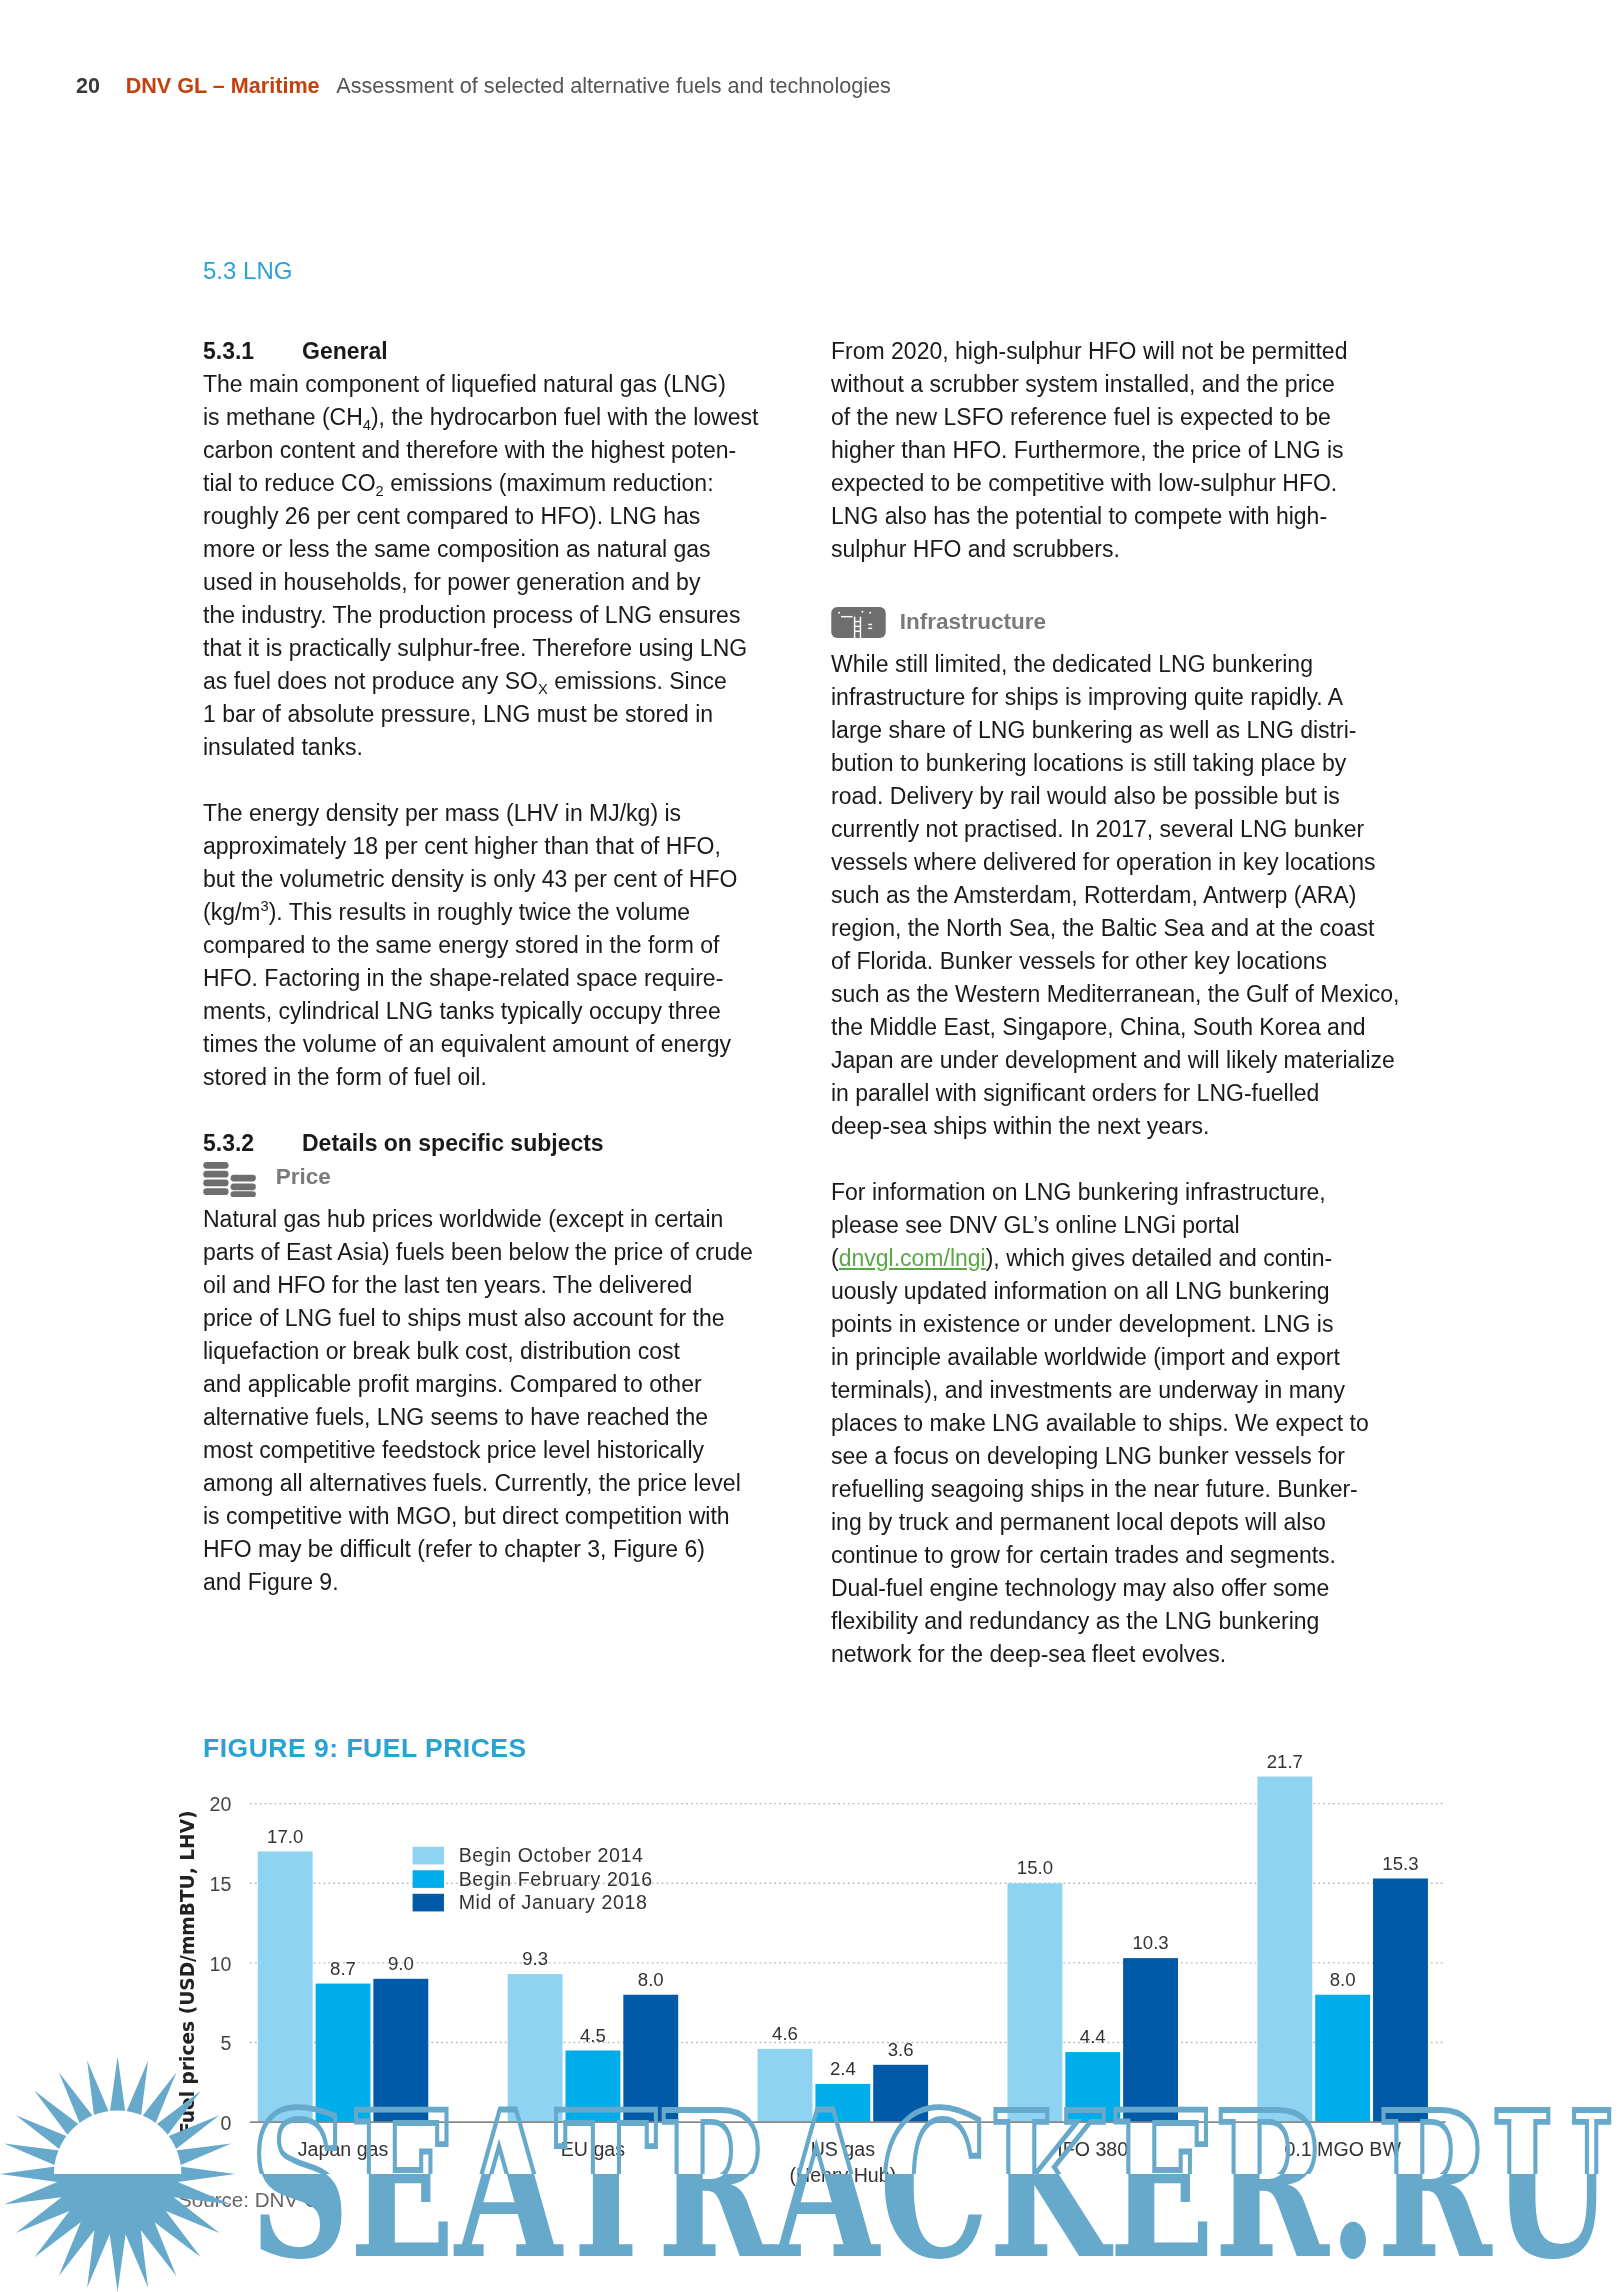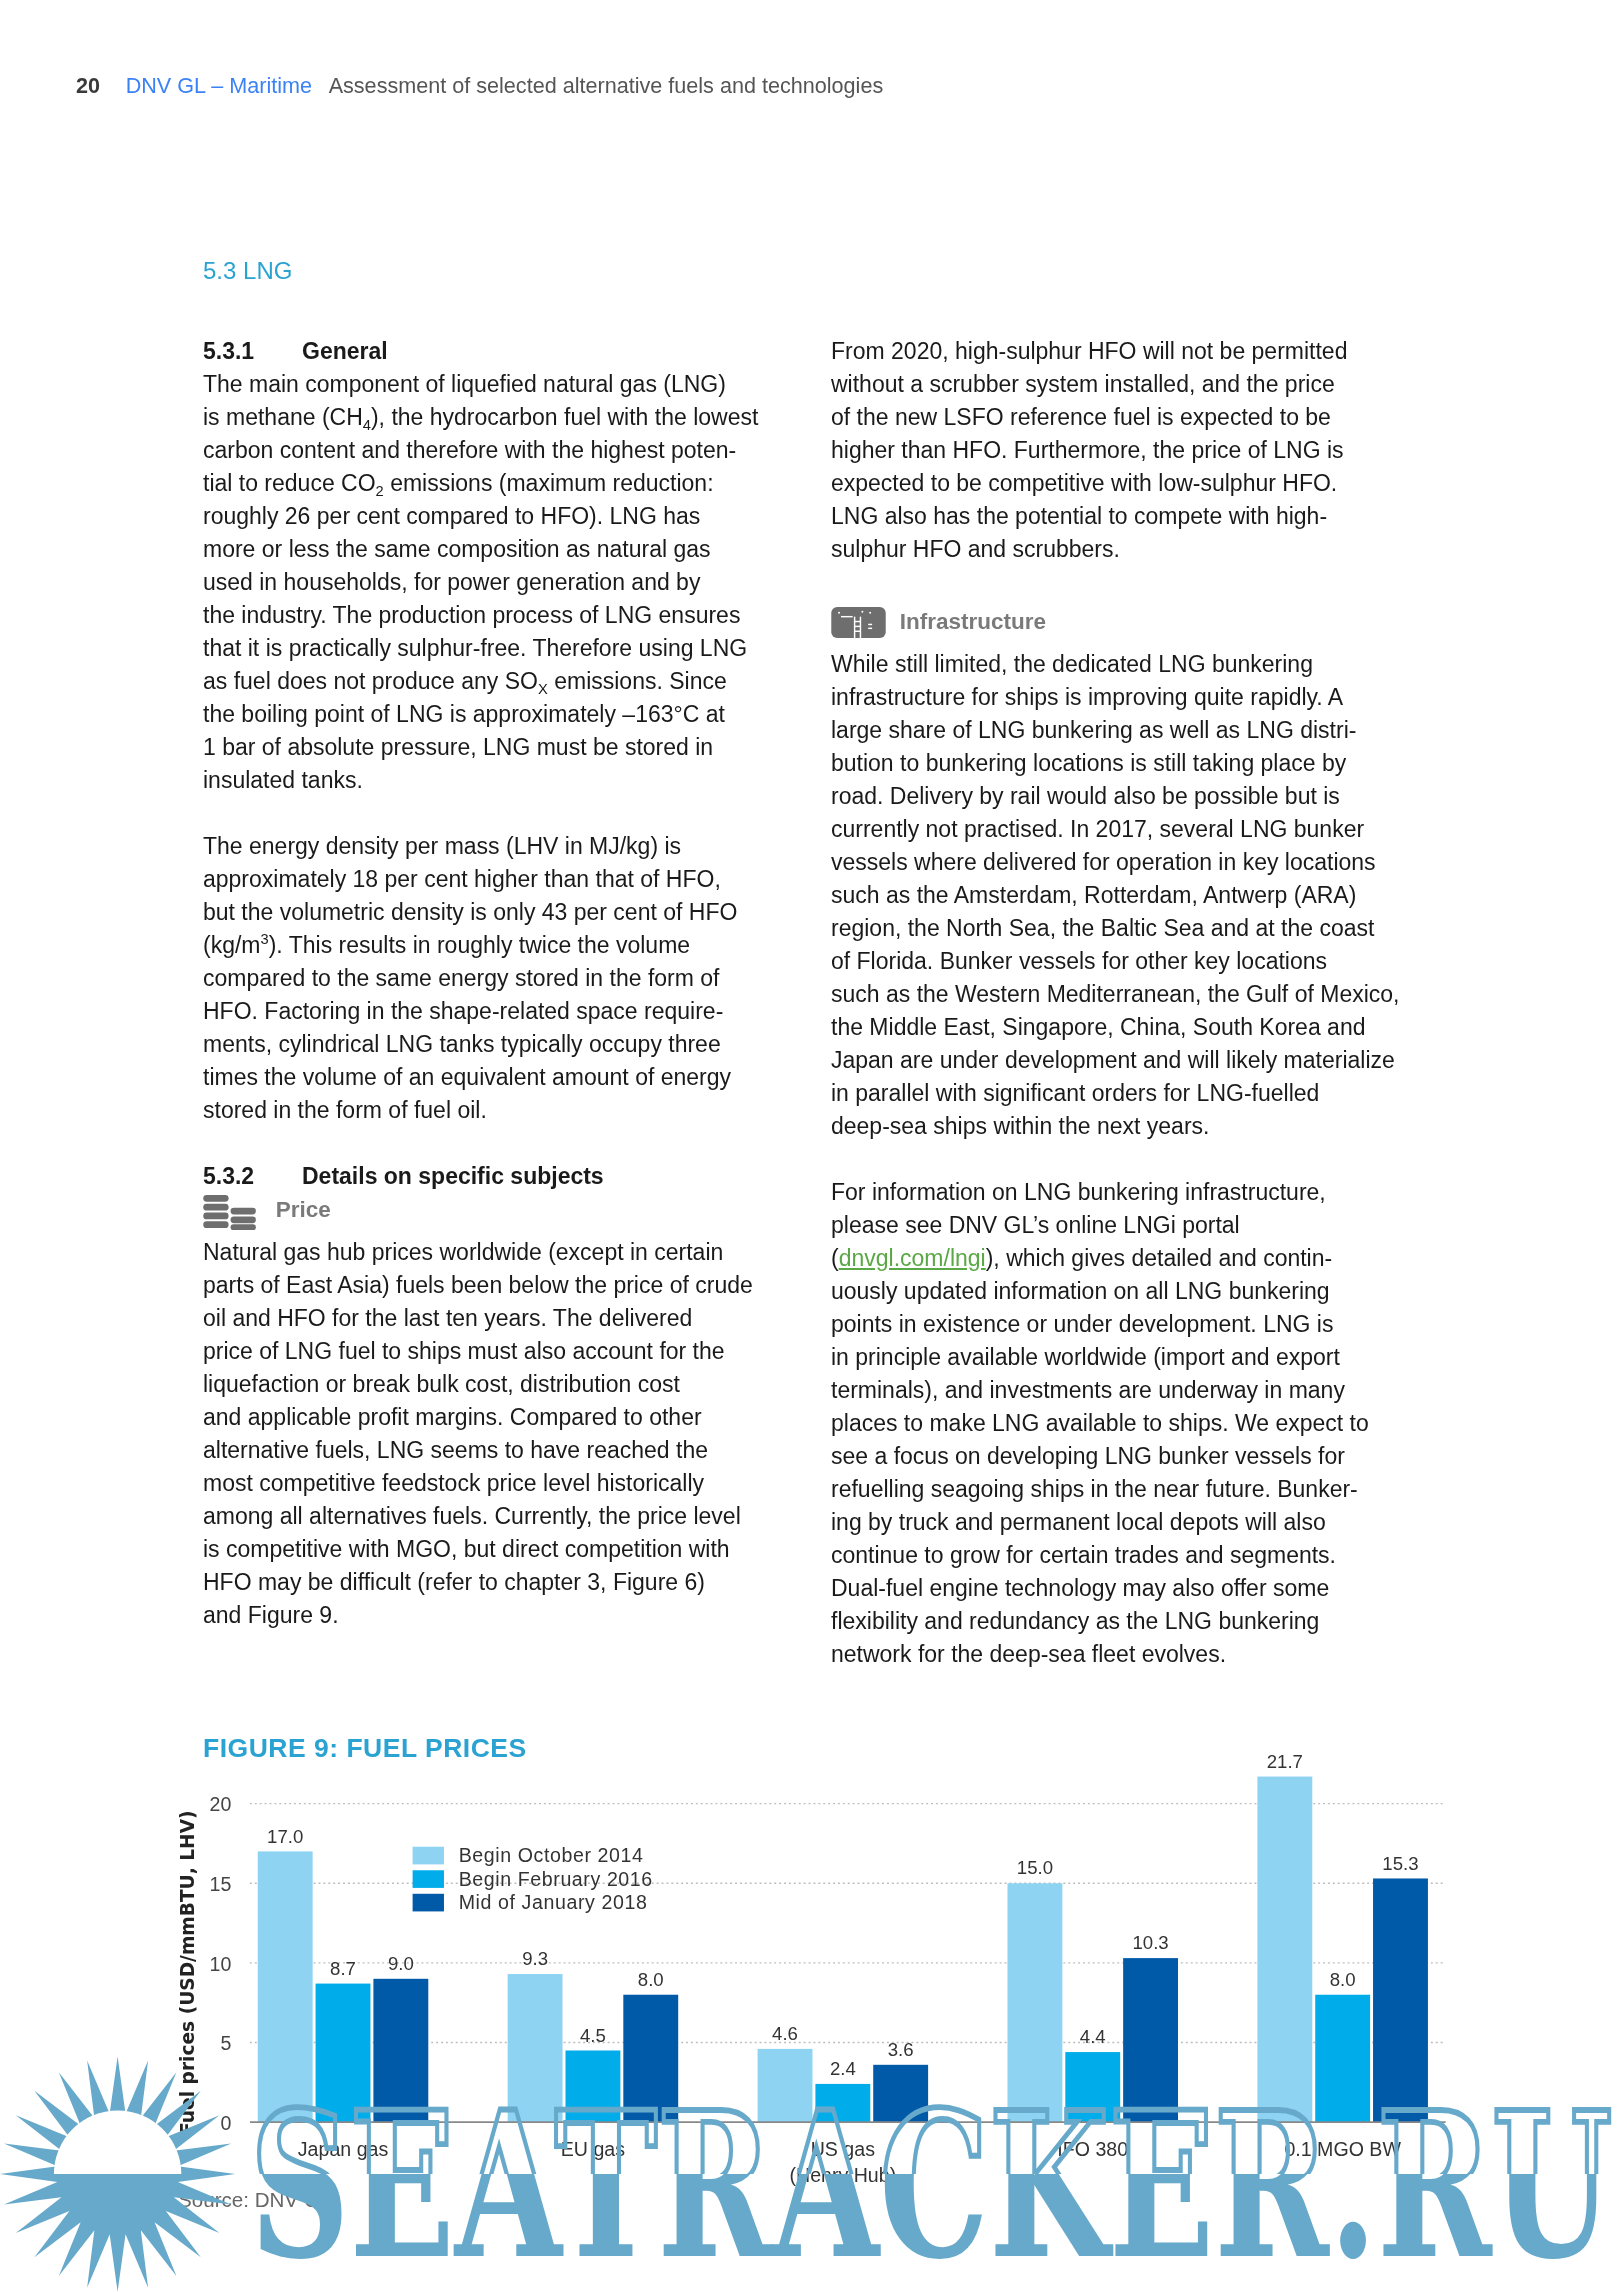--- a/index.html
+++ b/index.html
@@ -1,21 +1,21 @@
 <!DOCTYPE html>
 <html><head>
 <meta charset="utf-8">
 <style>
   * { box-sizing: border-box; margin: 0; padding: 0; }
   html, body { width: 1621px; height: 2293px; background: #ffffff; overflow: hidden; }
   body { position: relative; font-family: "Liberation Sans", sans-serif; color: #1a1a1a; }
 
   .header { position: absolute; left: 76px; top: 73px; font-size: 21.6px; white-space: nowrap; }
   .header .page-num { color: #3a3a3a; font-weight: bold; margin-right: 19.6px; }
-  .header .brand { color: #3b82f6; font-weight: normal; margin-right: 11.8px; }
+  .header .brand { color: #c2410c; font-weight: bold; margin-right: 11.8px; }
   .header .subtitle { color: #555; }
 
   .section-title { position: absolute; left: 203px; top: 257px; font-size: 24px; color: #2aa2d2; }
 
   .col { position: absolute; width: 608px; font-size: 23px; line-height: 33px; color: #1a1a1a; }
   .col-left { left: 203px; top: 335px; }
   .col-right { left: 831px; top: 335px; }
   .col p { margin: 0; }
   .gap { height: 33px; }
   .subhead { font-weight: bold; }
@@ -54,21 +54,20 @@
     <p>The main component of liquefied natural gas (LNG)</p>
     <p><span>is methane (CH</span><sub>4</sub><span>), the hydrocarbon fuel with the lowest</span></p>
     <p>carbon content and therefore with the highest poten-</p>
     <p><span>tial to reduce CO</span><sub>2</sub><span> emissions (maximum reduction:</span></p>
     <p>roughly 26 per cent compared to HFO). LNG has</p>
     <p>more or less the same composition as natural gas</p>
     <p>used in households, for power generation and by</p>
     <p>the industry. The production process of LNG ensures</p>
     <p>that it is practically sulphur-free. Therefore using LNG</p>
     <p><span>as fuel does not produce any SO</span><sub>X</sub><span> emissions. Since</span></p>
-    <p>the boiling point of LNG is approximately –163°C at</p>
     <p>1 bar of absolute pressure, LNG must be stored in</p>
     <p>insulated tanks.</p>
   </div>
   <div class="gap"></div>
   <div>
     <p>The energy density per mass (LHV in MJ/kg) is</p>
     <p>approximately 18 per cent higher than that of HFO,</p>
     <p>but the volumetric density is only 43 per cent of HFO</p>
     <p><span>(kg/m</span><sup>3</sup><span>). This results in roughly twice the volume</span></p>
     <p>compared to the same energy stored in the form of</p>

